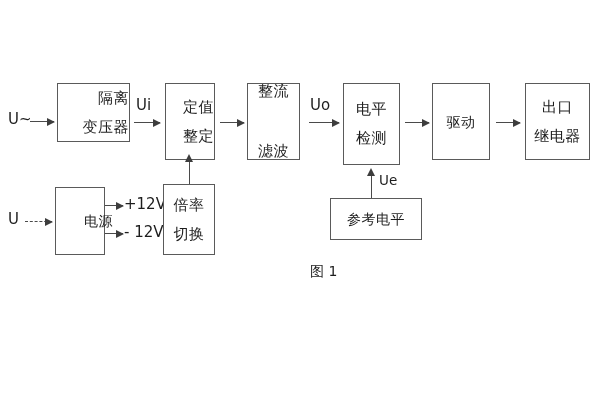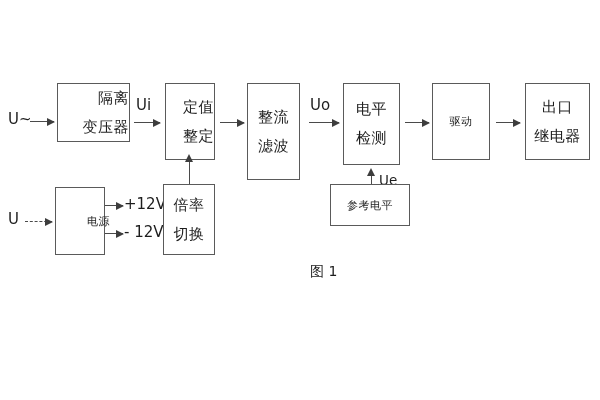--- a/index.html
+++ b/index.html
@@ -27,21 +27,21 @@
     justify-content: center;
     line-height: 1.0;
   }
   .blk .ln {
     font-size: 15px;
     letter-spacing: 0.5px;
     white-space: nowrap;
     color: #1d1d1d;
   }
   .blk .ln + .ln { margin-top: 14px; }
-  .blk.single .ln { font-size: 11px; }
+  .blk.single .ln { font-size: 14px; }
 
   .lbl {
     position: absolute;
     font-size: 13.5px;
     white-space: nowrap;
     color: #1d1d1d;
     line-height: 1;
   }
   .lbl.big { font-size: 15px; }
 
@@ -105,21 +105,21 @@
   <div class="lbl big" style="left:136px; top:98px;">Ui</div>
   <div class="harrow" style="left:134px; top:122px; width:26px;"></div>
 
   <div class="blk" style="left:165px; top:83px; width:50px; height:77px;align-items:flex-end;">
     <span class="ln">定值</span>
     <span class="ln">整定</span>
   </div>
 
   <div class="harrow" style="left:220px; top:122px; width:24px;"></div>
 
-  <div class="blk" style="left:247px; top:83px; width:53px; height:97px;">
+  <div class="blk" style="left:247px; top:83px; width:53px; height:77px;justify-content:space-between;">
     <span class="ln">整流</span>
     <span class="ln">滤波</span>
   </div>
 
   <div class="lbl big" style="left:310px; top:98px;">Uo</div>
   <div class="harrow" style="left:309px; top:122px; width:30px;"></div>
 
   <div class="blk" style="left:343px; top:83px; width:57px; height:82px;">
     <span class="ln">电平</span>
     <span class="ln">检测</span>
@@ -154,19 +154,19 @@
   <div class="varrow" style="left:189px; top:161px; height:23px;"></div>
 
   <div class="blk" style="left:163px; top:184px; width:52px; height:71px;">
     <span class="ln">倍率</span>
     <span class="ln">切换</span>
   </div>
 
   <div class="varrow" style="left:371px; top:175px; height:23px;"></div>
   <div class="lbl" style="left:379px; top:174px;">Ue</div>
 
-  <div class="blk single" style="left:330px; top:184px; width:80px; height:42px;align-items:center;">
+  <div class="blk single" style="left:330px; top:198px; width:92px; height:42px;align-items:center;">
     <span class="ln">参考电平</span>
   </div>
 
   <div class="caption" style="left:298px; top:263px;">图 1</div>
 
 </div>
 
 </body></html>

